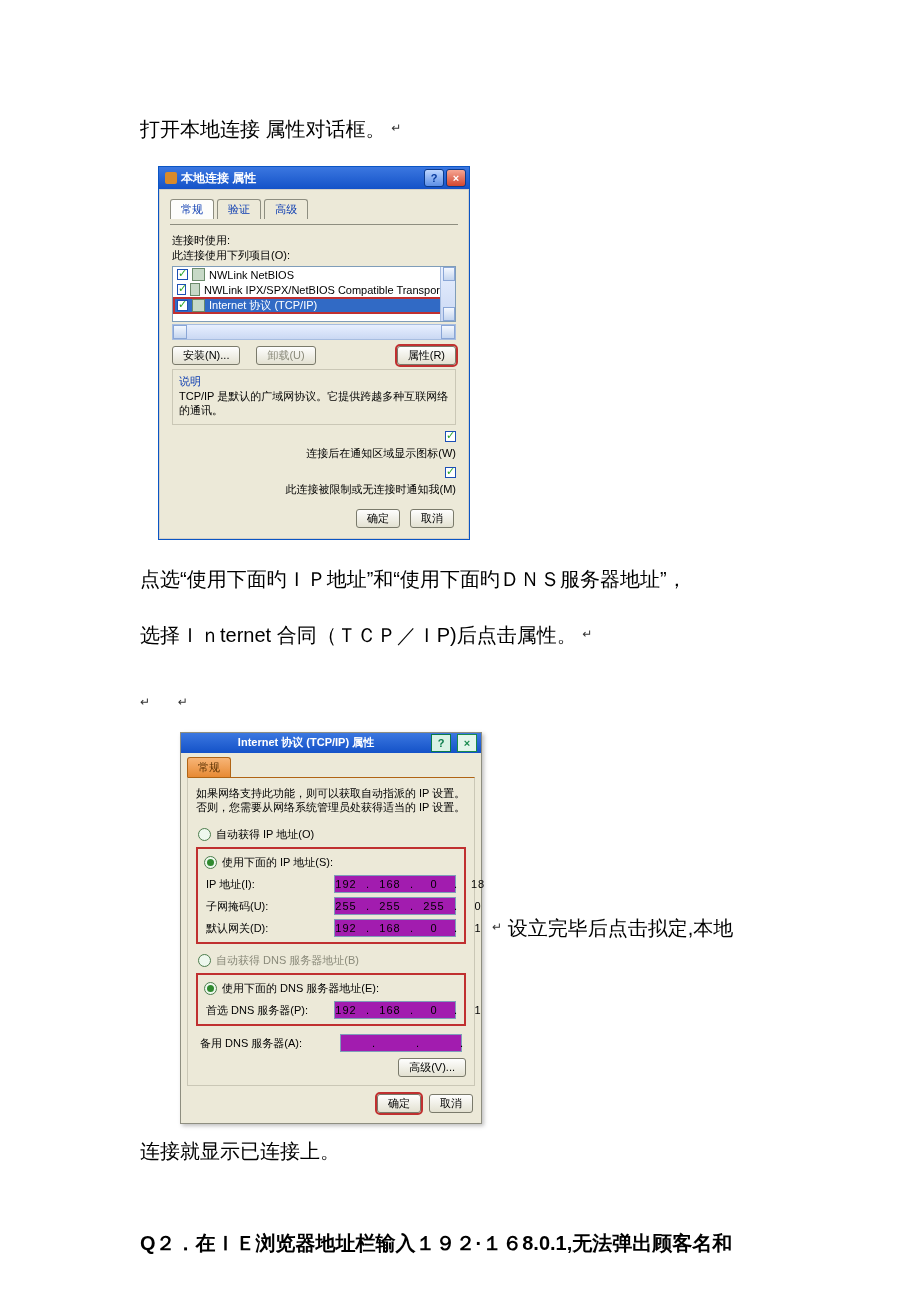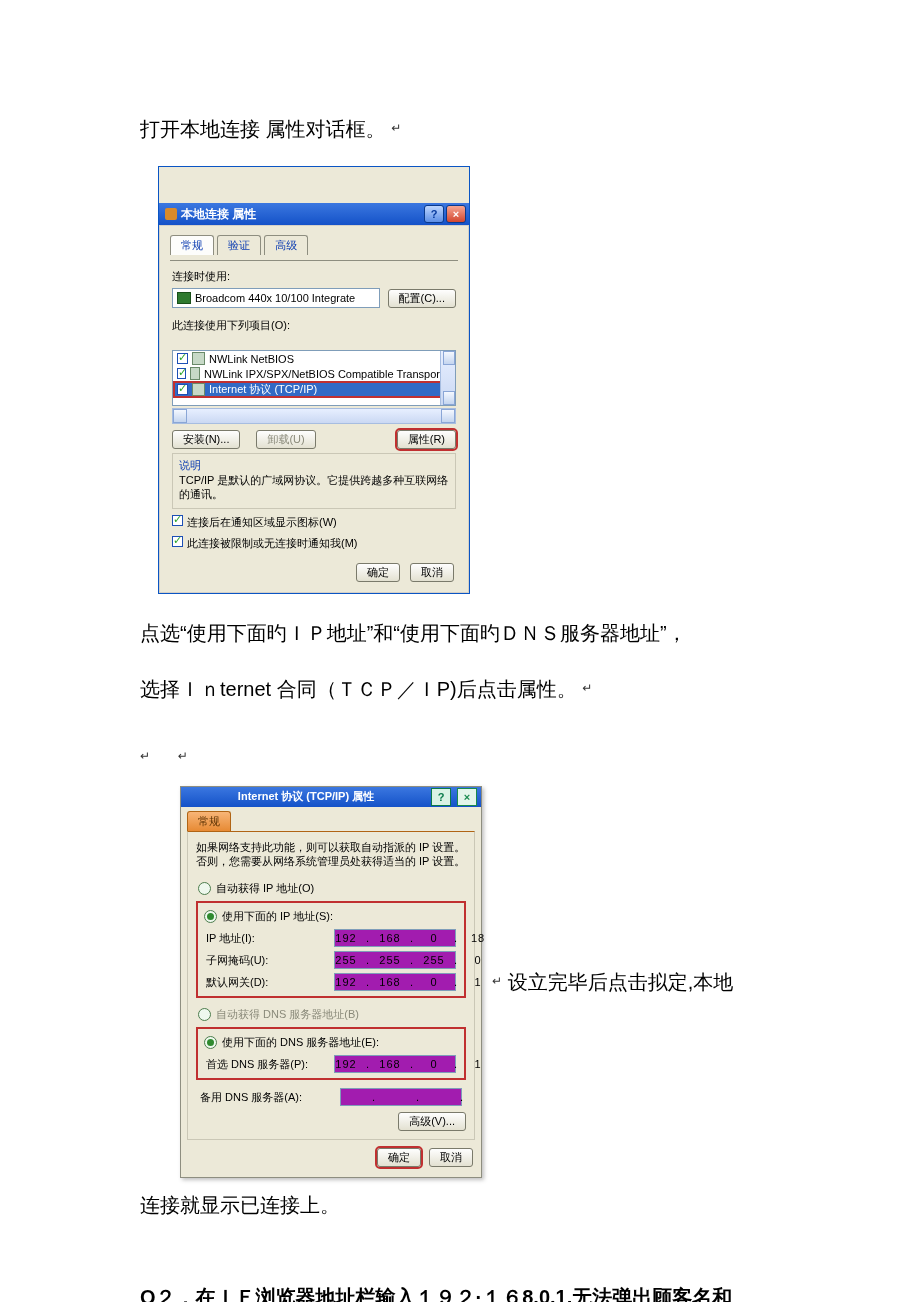--- a/index.html
+++ b/index.html
@@ -47,21 +47,20 @@
   .dlg1-title {
     display: flex;
     align-items: center;
     justify-content: space-between;
     height: 22px;
     background: linear-gradient(#3b77e0, #1452c8);
     color: #fff;
     padding: 0 3px 0 6px;
     font-size: 12px;
     font-weight: bold;
-    margin-top: 36px;
   }
   .dlg1-title .left {
     display: flex;
     align-items: center;
     gap: 4px;
   }
   .dlg1-title .icn {
     width: 12px; height: 12px;
     background:
       linear-gradient(45deg,#d98a2b 50%, transparent 50%) ,
@@ -129,21 +128,21 @@
     border-radius:3px;
     cursor: pointer;
   }
   .btn.disabled { color:#8a8a7a; }
   .listbox {
     border:1px solid #7f9db9;
     background:#fff;
     height:54px;
     overflow:hidden;
     position:relative;
-    margin-top:17px;
+    margin-top:3px;
   }
   .listbox .sbar {
     position:absolute; right:0; top:0; bottom:0; width:14px;
     background: linear-gradient(#e7efff,#cad8f3);
     border-left:1px solid #a7bde0;
   }
   .listbox .sbar::before,
   .listbox .sbar::after{
     content:""; position:absolute; left:2px; width:10px; height:12px;
     background: linear-gradient(#f4f8ff,#c4d5ef);
@@ -172,21 +171,21 @@
   }
   .hscroll::before{ left:0; } .hscroll::after{ right:0; }
 
   .btn-row { display:flex; gap:16px; margin:6px 0 4px 0; align-items:center; }
   .btn-props-hl { outline:2px solid #c03030; }
   .group {
     border:1px solid #cac7b6; padding:4px 6px 6px 6px; margin-top:4px;
   }
   .group-title { color:#0a3bb1; font-size:11px; }
   .desc-text { font-size:11px; line-height:1.3; color:#000; }
-  .cb-line { display:flex; align-items:flex-start; gap:4px; font-size:11px; margin-top:6px; }
+  .cb-line { display:flex; align-items:flex-end; gap:4px; font-size:11px; margin-top:6px;flex-direction:column; }
   .footer-btns {
     display:flex; justify-content:flex-end; gap:10px;
     padding:8px 4px 0 4px;
   }
 
   
   .dlg2-wrap {
     display:flex; align-items:center; gap:10px; margin:10px 0 8px 40px;
   }
   .dlg2 {
@@ -285,27 +284,20 @@
 
     <div class="dlg1-body">
       <div class="tabstrip">
         <span class="tab active">常规</span>
         <span class="tab">验证</span>
         <span class="tab">高级</span>
       </div>
 
       <div class="basin">
         <div class="field-label">连接时使用:</div>
-        <div class="adapter-line">
-          <div class="adapter-box">
-            <span class="nic-icn"></span>
-            <span>Broadcom 440x 10/100 Integrate</span>
-          </div>
-          <button class="btn">配置(C)...</button>
-        </div>
 
         <div class="field-label">此连接使用下列项目(O):</div>
         <div class="listbox">
           <div class="li-row">
             <span class="cb checked"></span>
             <span class="proto-icn"></span>
             <span>NWLink NetBIOS</span>
           </div>
           <div class="li-row">
             <span class="cb checked"></span>

